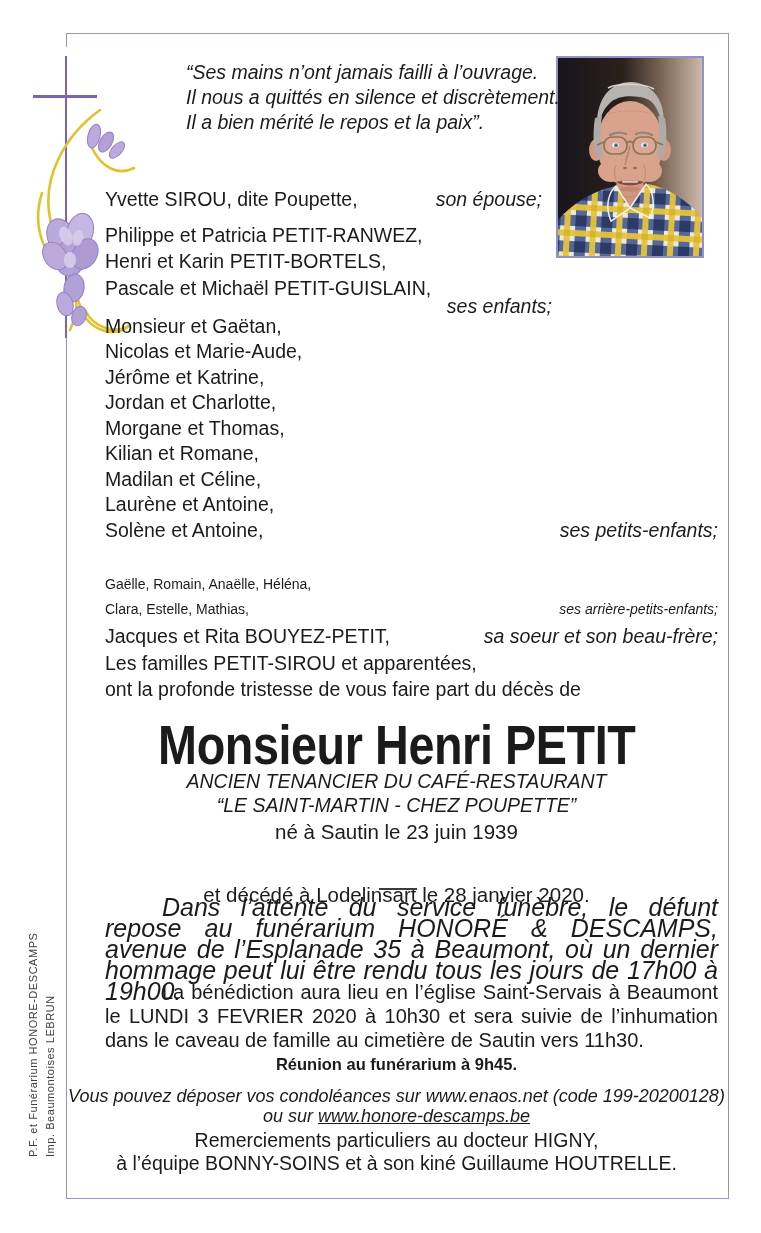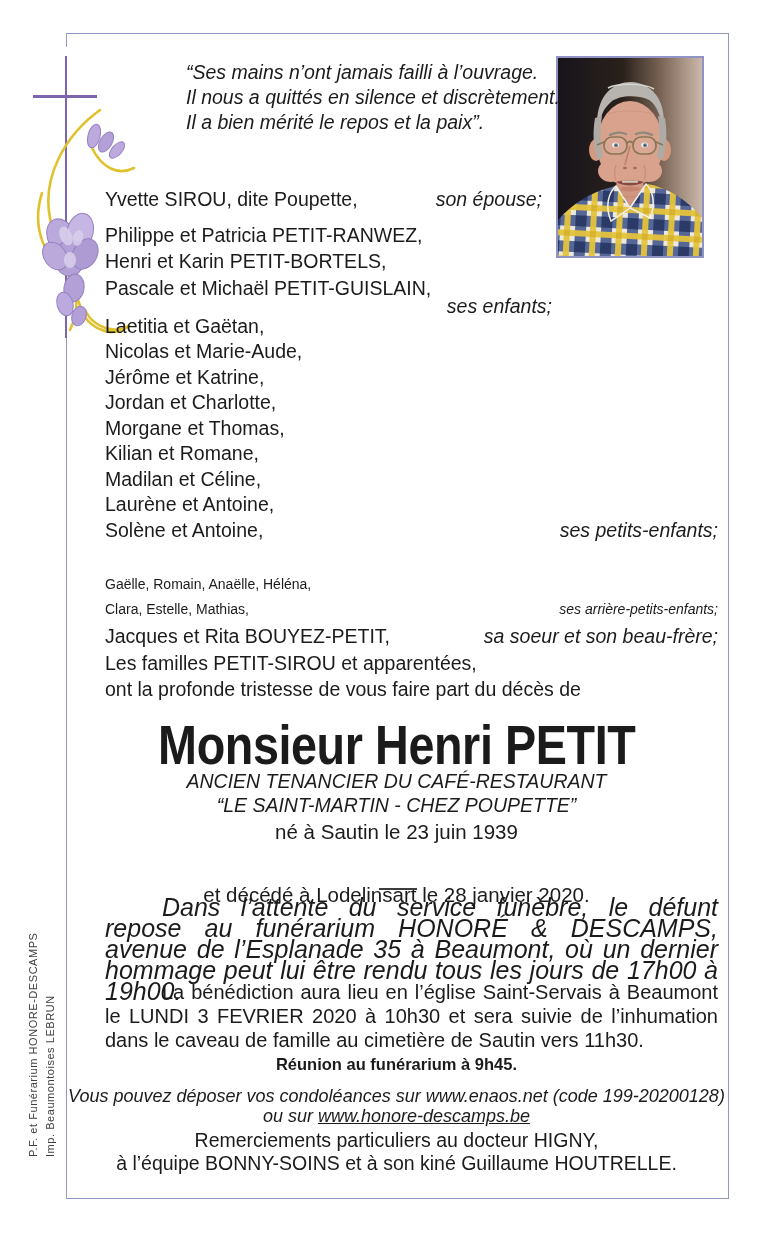--- a/index.html
+++ b/index.html
@@ -160,21 +160,21 @@
   </div>
 
   <div class="abs children">
     <div>Philippe et Patricia PETIT-RANWEZ,</div>
     <div>Henri et Karin PETIT-BORTELS,</div>
     <div>Pascale et Michaël PETIT-GUISLAIN,</div>
   </div>
   <div class="abs lbl-enfants">ses enfants;</div>
 
   <div class="abs grandkids">
-    <div>Laetitia et Gaëtan,</div>
+    <div>Monsieur et Gaëtan,</div>
     <div>Nicolas et Marie-Aude,</div>
     <div>Jérôme et Katrine,</div>
     <div>Jordan et Charlotte,</div>
     <div>Morgane et Thomas,</div>
     <div>Kilian et Romane,</div>
     <div>Madilan et Céline,</div>
     <div>Laurène et Antoine,</div>
     <div class="row-flex">
       <span>Solène et Antoine,</span>
       <span class="lbl">ses petits-enfants;</span>

